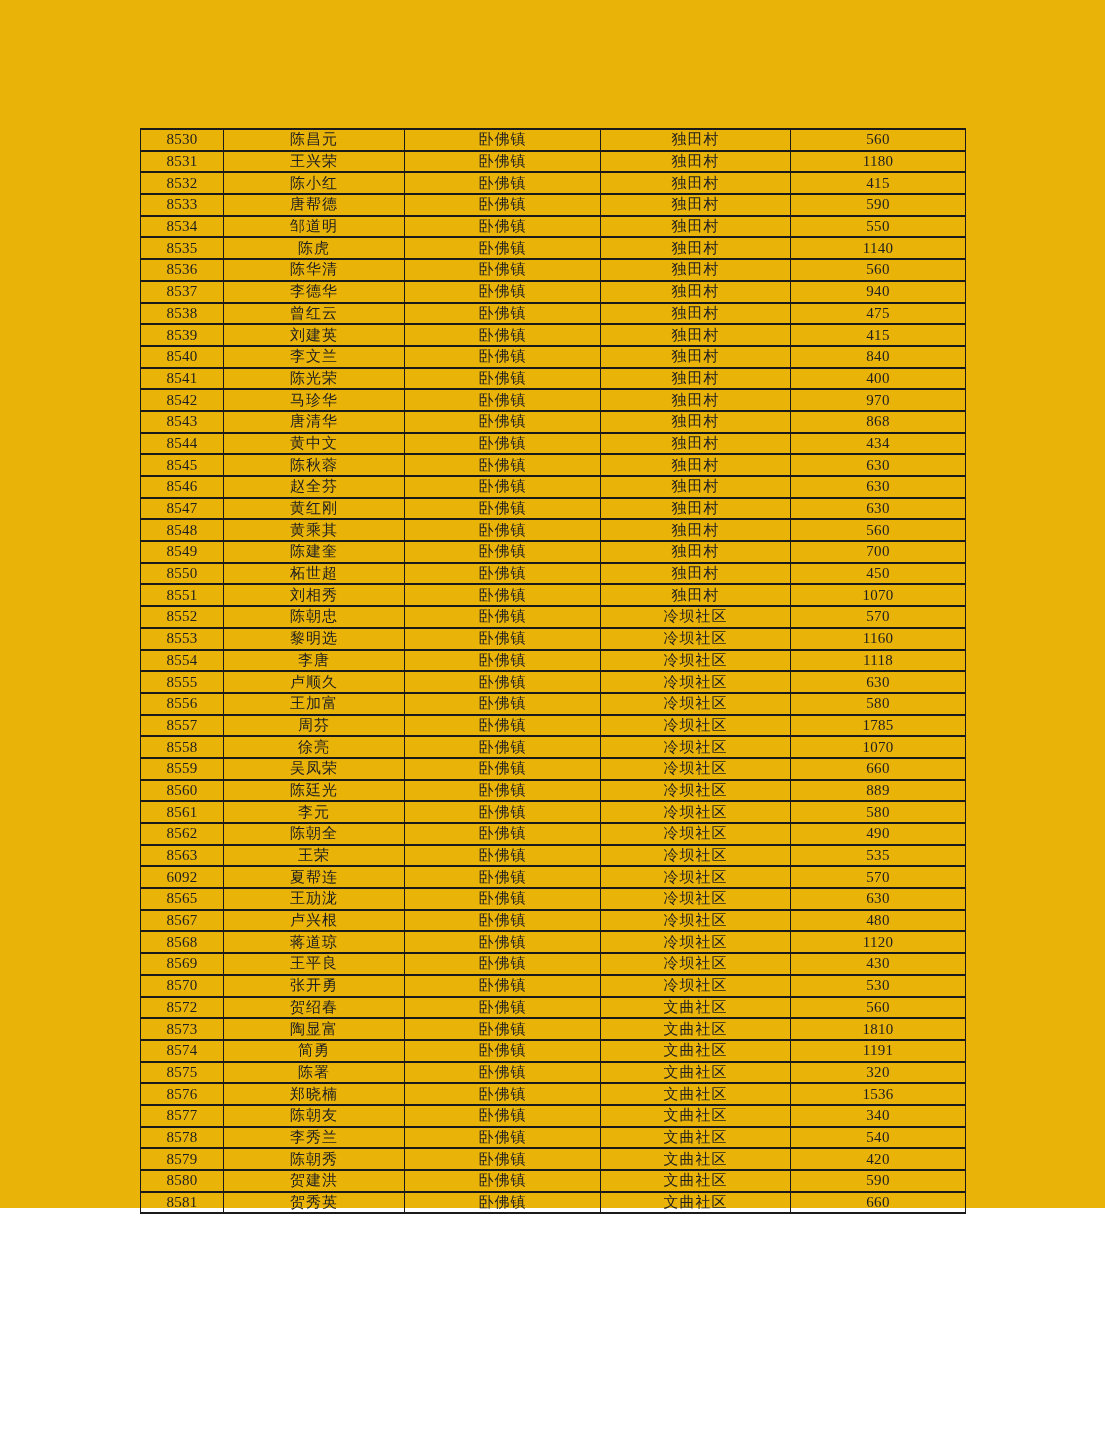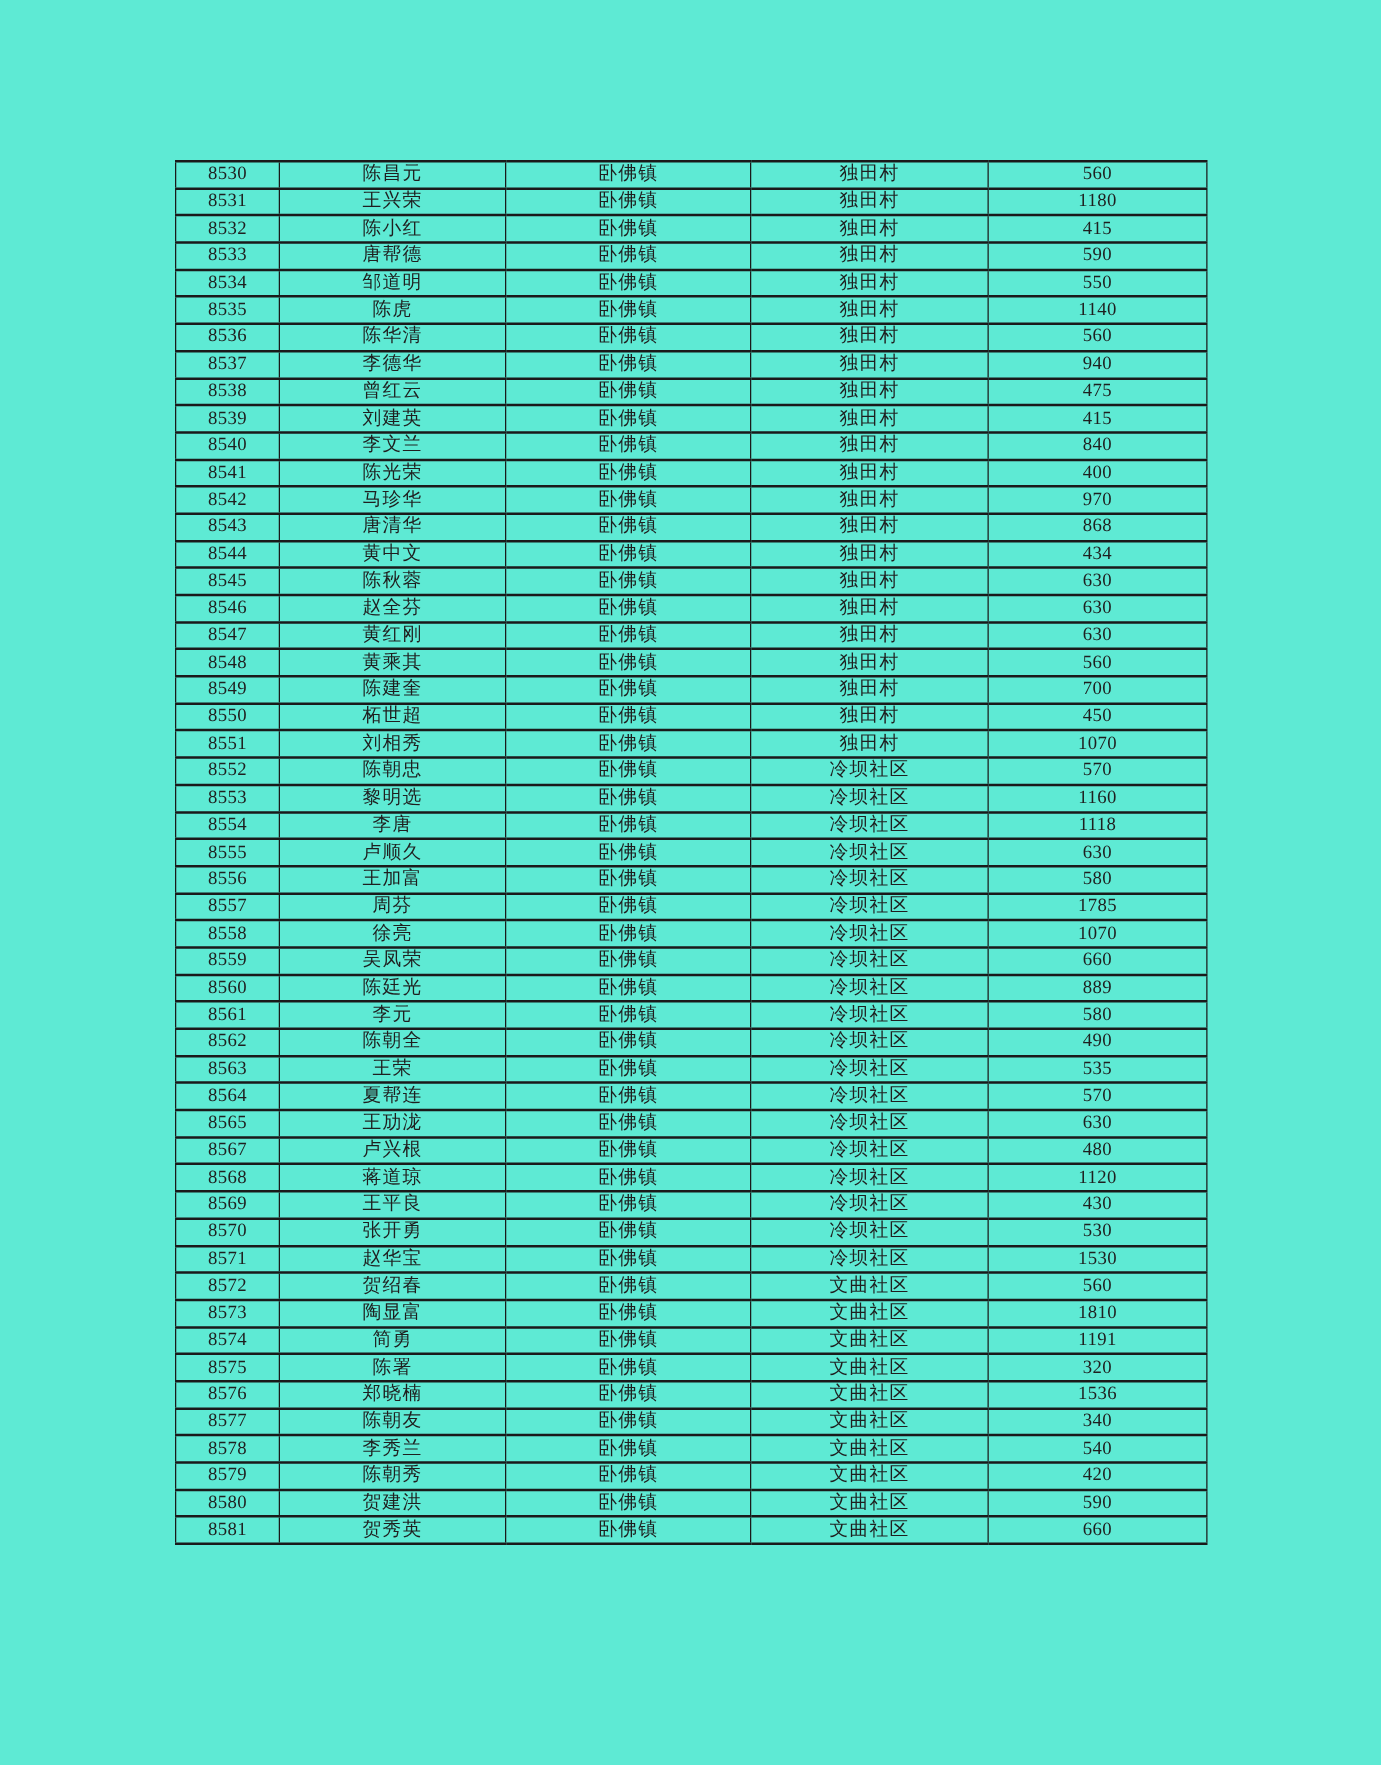--- a/index.html
+++ b/index.html
@@ -11,22 +11,22 @@
     height: 1430px;
     background: #ffffff;
     position: relative;
     font-family: "Liberation Serif", "DejaVu Serif", serif;
   }
   .page {
     position: absolute;
     left: 0;
     top: 0;
     width: 1105px;
-    height: 1412px;
-    background: #5eead4;
+    height: 1208px;
+    background: #eab308;
   }
   table.data-table {
     position: absolute;
     left: 140px;
     top: 128px;
     width: 825px;
     border-collapse: collapse;
     table-layout: fixed;
   }
   table.data-table td {
@@ -298,21 +298,21 @@
           <td class="col-amount">490</td>
         </tr>
         <tr>
           <td class="col-person-id">8563</td>
           <td class="col-name">王荣</td>
           <td class="col-town">卧佛镇</td>
           <td class="col-village">冷坝社区</td>
           <td class="col-amount">535</td>
         </tr>
         <tr>
-          <td class="col-person-id">8564</td>
+          <td class="col-person-id">6092</td>
           <td class="col-name">夏帮连</td>
           <td class="col-town">卧佛镇</td>
           <td class="col-village">冷坝社区</td>
           <td class="col-amount">570</td>
         </tr>
         <tr>
           <td class="col-person-id">8565</td>
           <td class="col-name">王劢泷</td>
           <td class="col-town">卧佛镇</td>
           <td class="col-village">冷坝社区</td>
@@ -338,27 +338,20 @@
           <td class="col-town">卧佛镇</td>
           <td class="col-village">冷坝社区</td>
           <td class="col-amount">430</td>
         </tr>
         <tr>
           <td class="col-person-id">8570</td>
           <td class="col-name">张开勇</td>
           <td class="col-town">卧佛镇</td>
           <td class="col-village">冷坝社区</td>
           <td class="col-amount">530</td>
-        </tr>
-        <tr>
-          <td class="col-person-id">8571</td>
-          <td class="col-name">赵华宝</td>
-          <td class="col-town">卧佛镇</td>
-          <td class="col-village">冷坝社区</td>
-          <td class="col-amount">1530</td>
         </tr>
         <tr>
           <td class="col-person-id">8572</td>
           <td class="col-name">贺绍春</td>
           <td class="col-town">卧佛镇</td>
           <td class="col-village">文曲社区</td>
           <td class="col-amount">560</td>
         </tr>
         <tr>
           <td class="col-person-id">8573</td>

